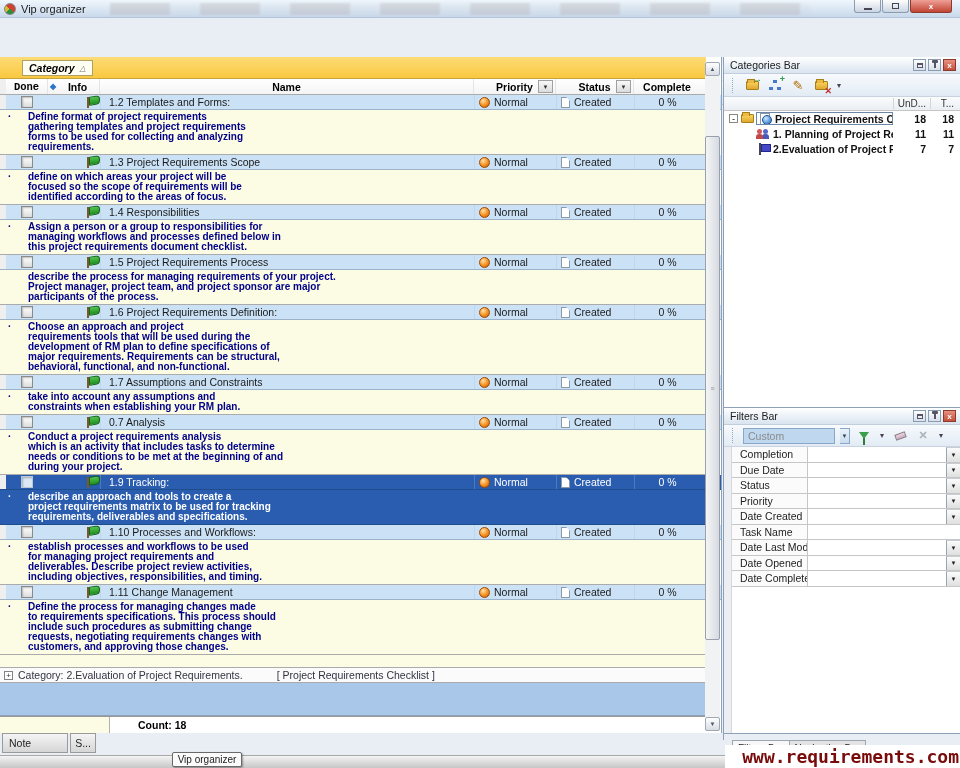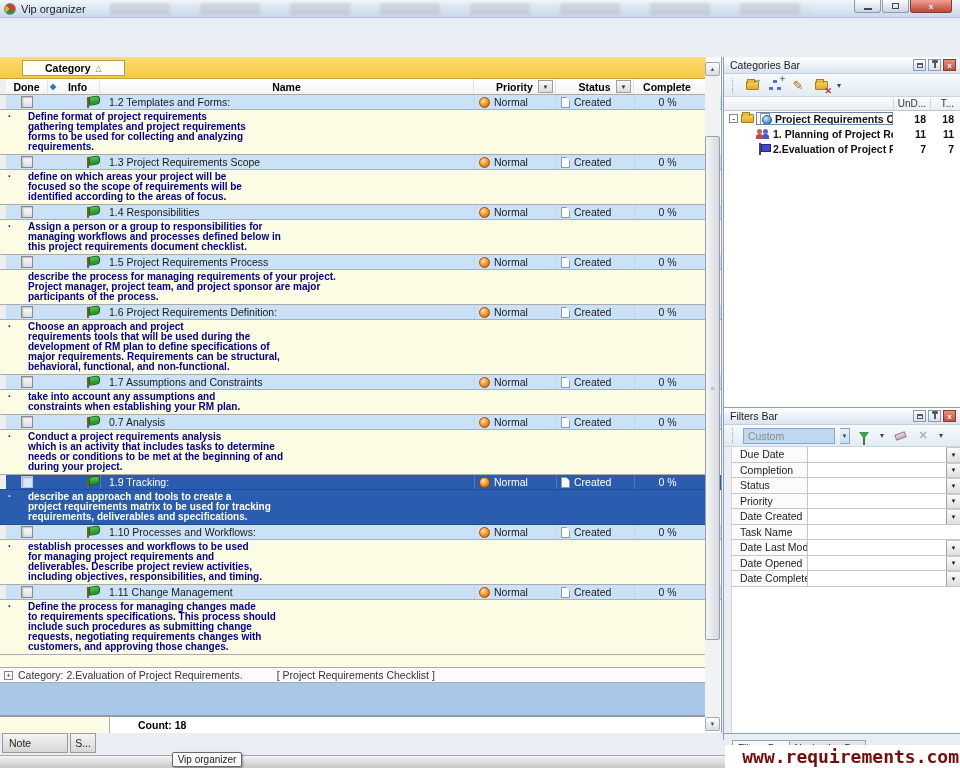--- a/index.html
+++ b/index.html
@@ -45,26 +45,26 @@
   .flag::after { content:""; position:absolute; left:3px; top:0; width:9px; height:7px; background:linear-gradient(#52C452,#1E8E1E); border:1px solid #156515; border-radius:1px 4px 4px 1px; transform:skewY(-8deg); }
   .caret { font-size:8px; color:#445; padding:0 2px; }
   .combo { width:72px; height:17px; border:1px solid #7F9DB9; background:#fff; font-size:10.5px; display:flex; align-items:center; padding:0 3px; white-space:nowrap; overflow:hidden; }
   .combo-btn { width:14px; height:17px; border:1px solid #7F9DB9; border-left:none; background:linear-gradient(#F2F6FA,#C8D8EA); display:flex; align-items:center; justify-content:center; font-size:7px; color:#345; }
   .green-arr { color:#2E9E4A; font-weight:bold; font-size:13px; }
   .gray-x { color:#AAB2BC; font-weight:bold; font-size:11px; }
 
   
   .main-grid { position:absolute; left:0; top:57px; width:722px; height:676px; background:#fff; border-right:1px solid #8CA0B8; display:flex; flex-direction:column; overflow:hidden; }
   .group-bar { flex:none; width:706px; height:22px; background:linear-gradient(#FDDC76,#F9C840); border-bottom:1px solid #C8A23C; position:relative; }
-  .group-box { position:absolute; left:22px; top:3px; height:16px; background:#FFFEF2; border:1px solid #B0A060; display:flex; align-items:center; gap:5px; padding:0 22px; font-size:10.5px; font-weight:bold; }
+  .group-box { position:absolute; left:22px; top:3px; height:16px; background:#FFFEF2; border:1px solid #B0A060; display:flex; align-items:center; gap:5px; padding:0 6px; font-size:10.5px; font-weight:bold;font-style:italic; }
   .sort-tri { font-size:8px; color:#777; font-weight:normal; }
   .header-row { flex:none; width:706px; height:16px; display:flex; align-items:center; font-weight:bold; font-size:10.5px; background:linear-gradient(#FFFFFF,#F4F4F4); border-bottom:1px solid #ABABAB; }
   .hg { width:6px; height:100%; background:#EFEFEF; }
   .hc { display:flex; align-items:center; justify-content:center; height:100%; border-right:1px solid #E4E4E4; }
-  .h-done { width:42px; } .h-info { width:52px; justify-content:flex-start; padding:0 2px; gap:2px; }
+  .h-done { width:42px;font-family:Liberation Mono, monospace; } .h-info { width:52px; justify-content:flex-start; padding:0 2px; gap:2px; }
   .h-info .lbl { flex:1; text-align:center; }
   .diamond { color:#2E75C8; font-size:8px; }
   .h-name { width:374px; } .h-pri { width:82px; position:relative; } .h-status { width:78px; position:relative; } .h-comp { width:66px; border-right:none; }
   .hbtn { position:absolute; right:2px; width:15px; height:13px; border:1px solid #A0A0A0; background:linear-gradient(#F8F8F8,#DCDCDC); display:flex; align-items:center; justify-content:center; font-size:6px; color:#333; }
 
   .rows { flex:none; }
   .trow { display:flex; height:15px; background:#CBE2F6; border-bottom:1px solid #9DB4C8; font-size:10.5px; align-items:center; color:#1a1a1a; }
   .cg { width:6px; height:100%; background:#EFEFEF; }
   .cd { width:42px; display:flex; align-items:center; justify-content:center; height:100%; }
   .ci { width:52px; height:100%; display:flex; align-items:center; justify-content:flex-end; padding-right:1px; }
@@ -672,26 +672,26 @@
         <span class="ic16">
             <span class="gray-x">✕</span>
           </span>
         <span class="caret">▾</span>
       </div>
       <div class="flt-body">
         <div class="flt-gutter"></div>
         <div class="flt-main">
           <div id="flt-rows">
               <div class="flt-row">
+        <span class="fl-label">Completion</span>
+        <span class="fl-value"></span>
+        <span class="fl-btn">▼</span>
+      </div>
+              <div class="flt-row">
         <span class="fl-label">Due Date</span>
-        <span class="fl-value"></span>
-        <span class="fl-btn">▼</span>
-      </div>
-              <div class="flt-row">
-        <span class="fl-label">Completion</span>
         <span class="fl-value"></span>
         <span class="fl-btn">▼</span>
       </div>
               <div class="flt-row">
         <span class="fl-label">Status</span>
         <span class="fl-value"></span>
         <span class="fl-btn">▼</span>
       </div>
               <div class="flt-row">
         <span class="fl-label">Priority</span>

